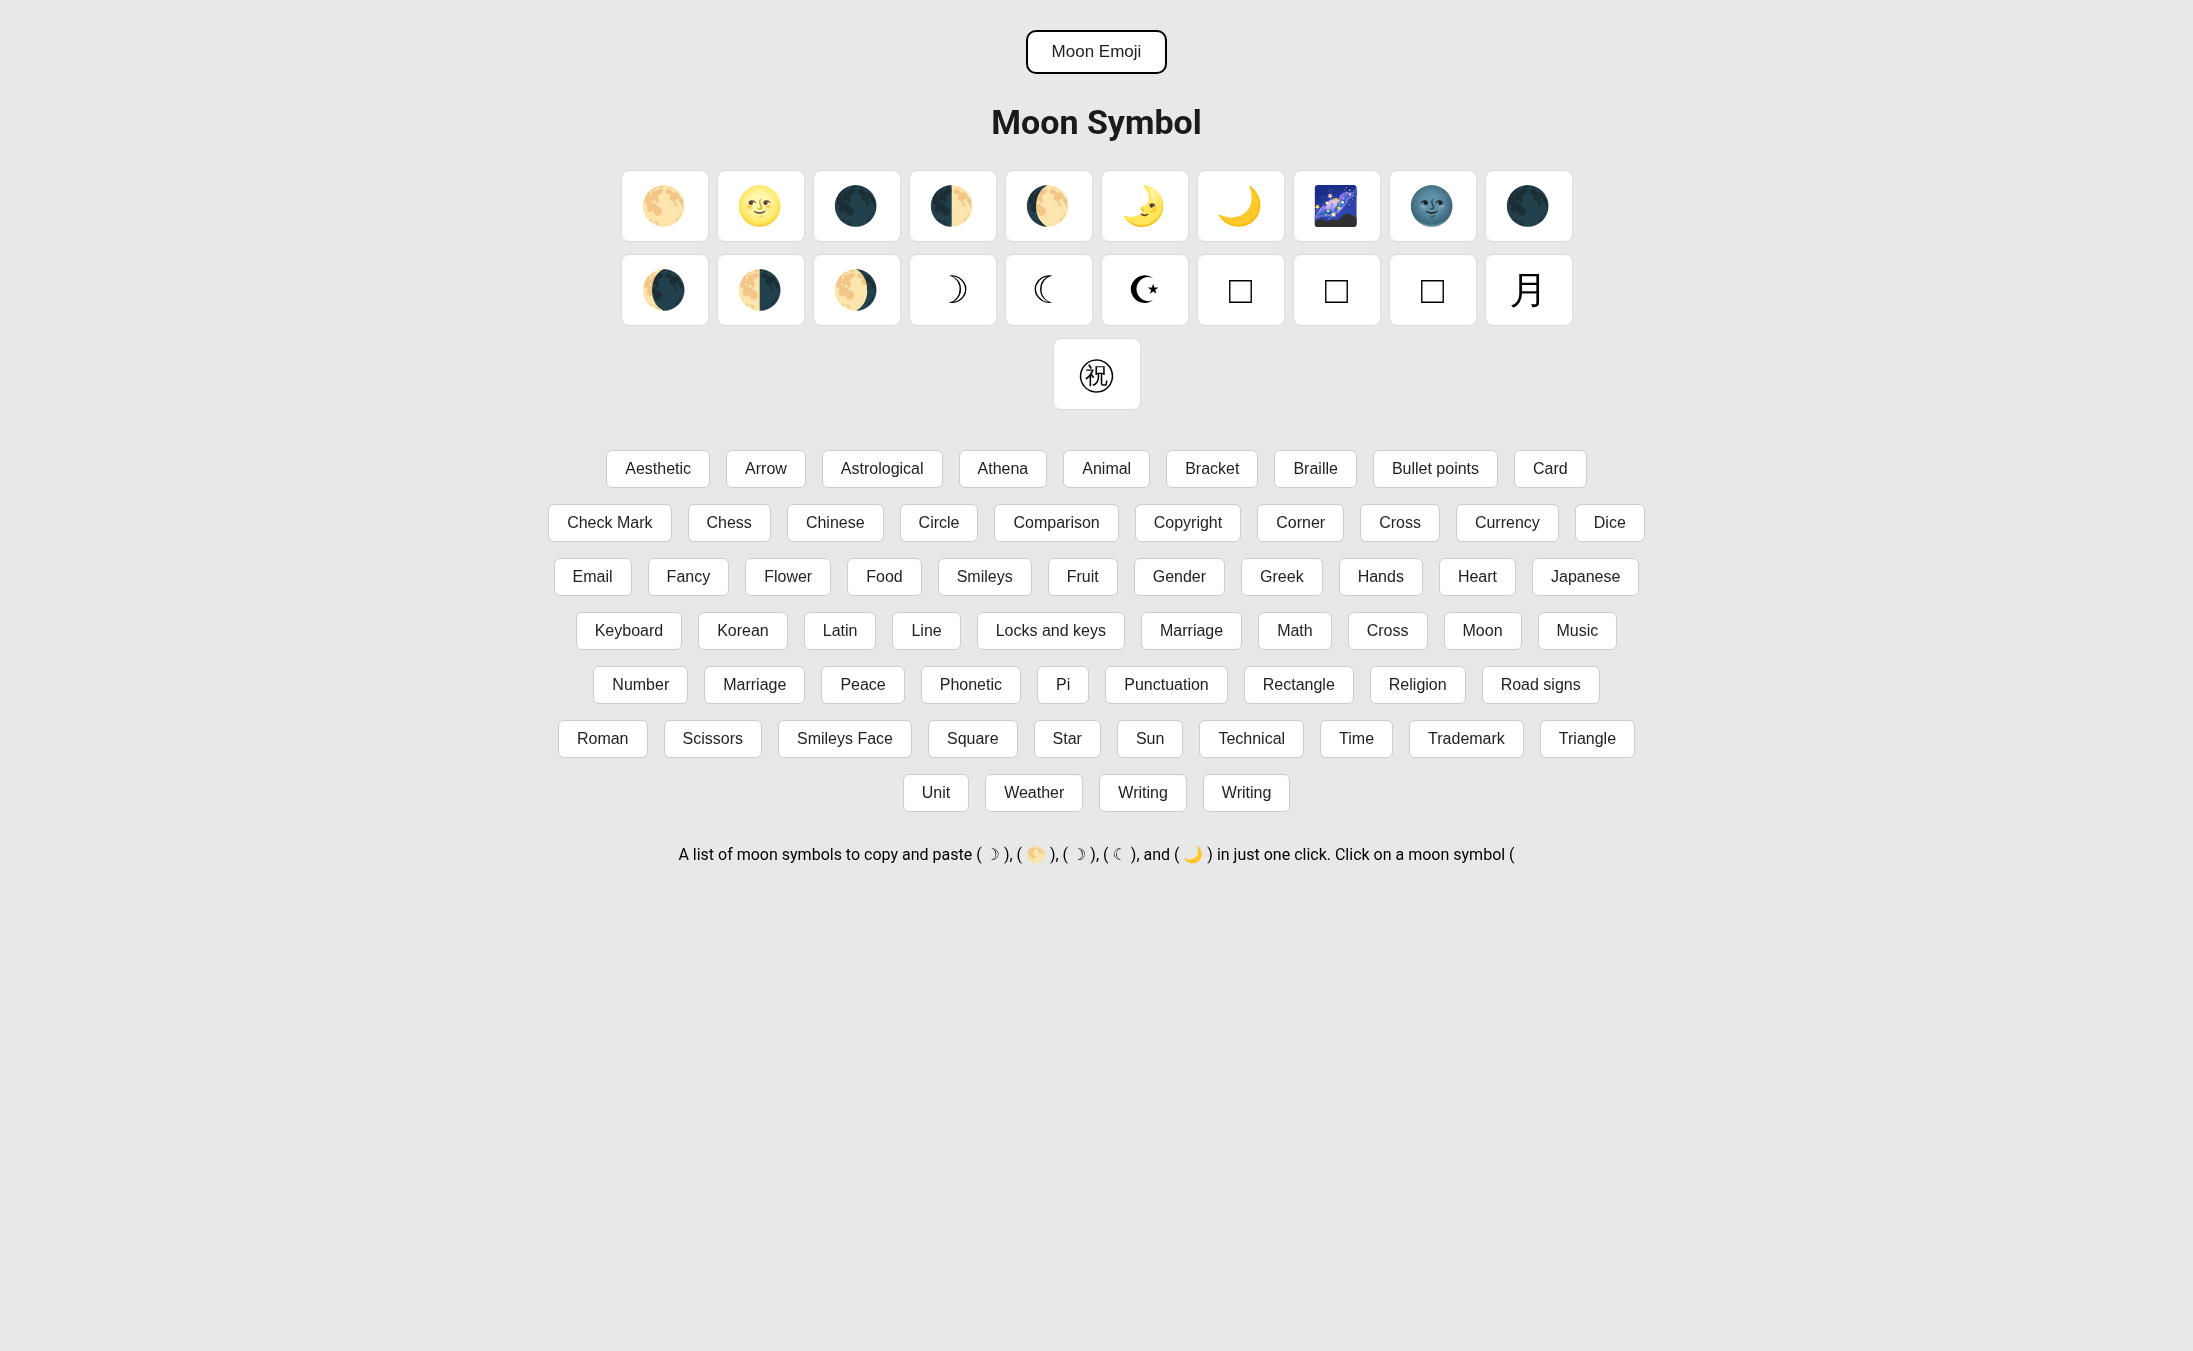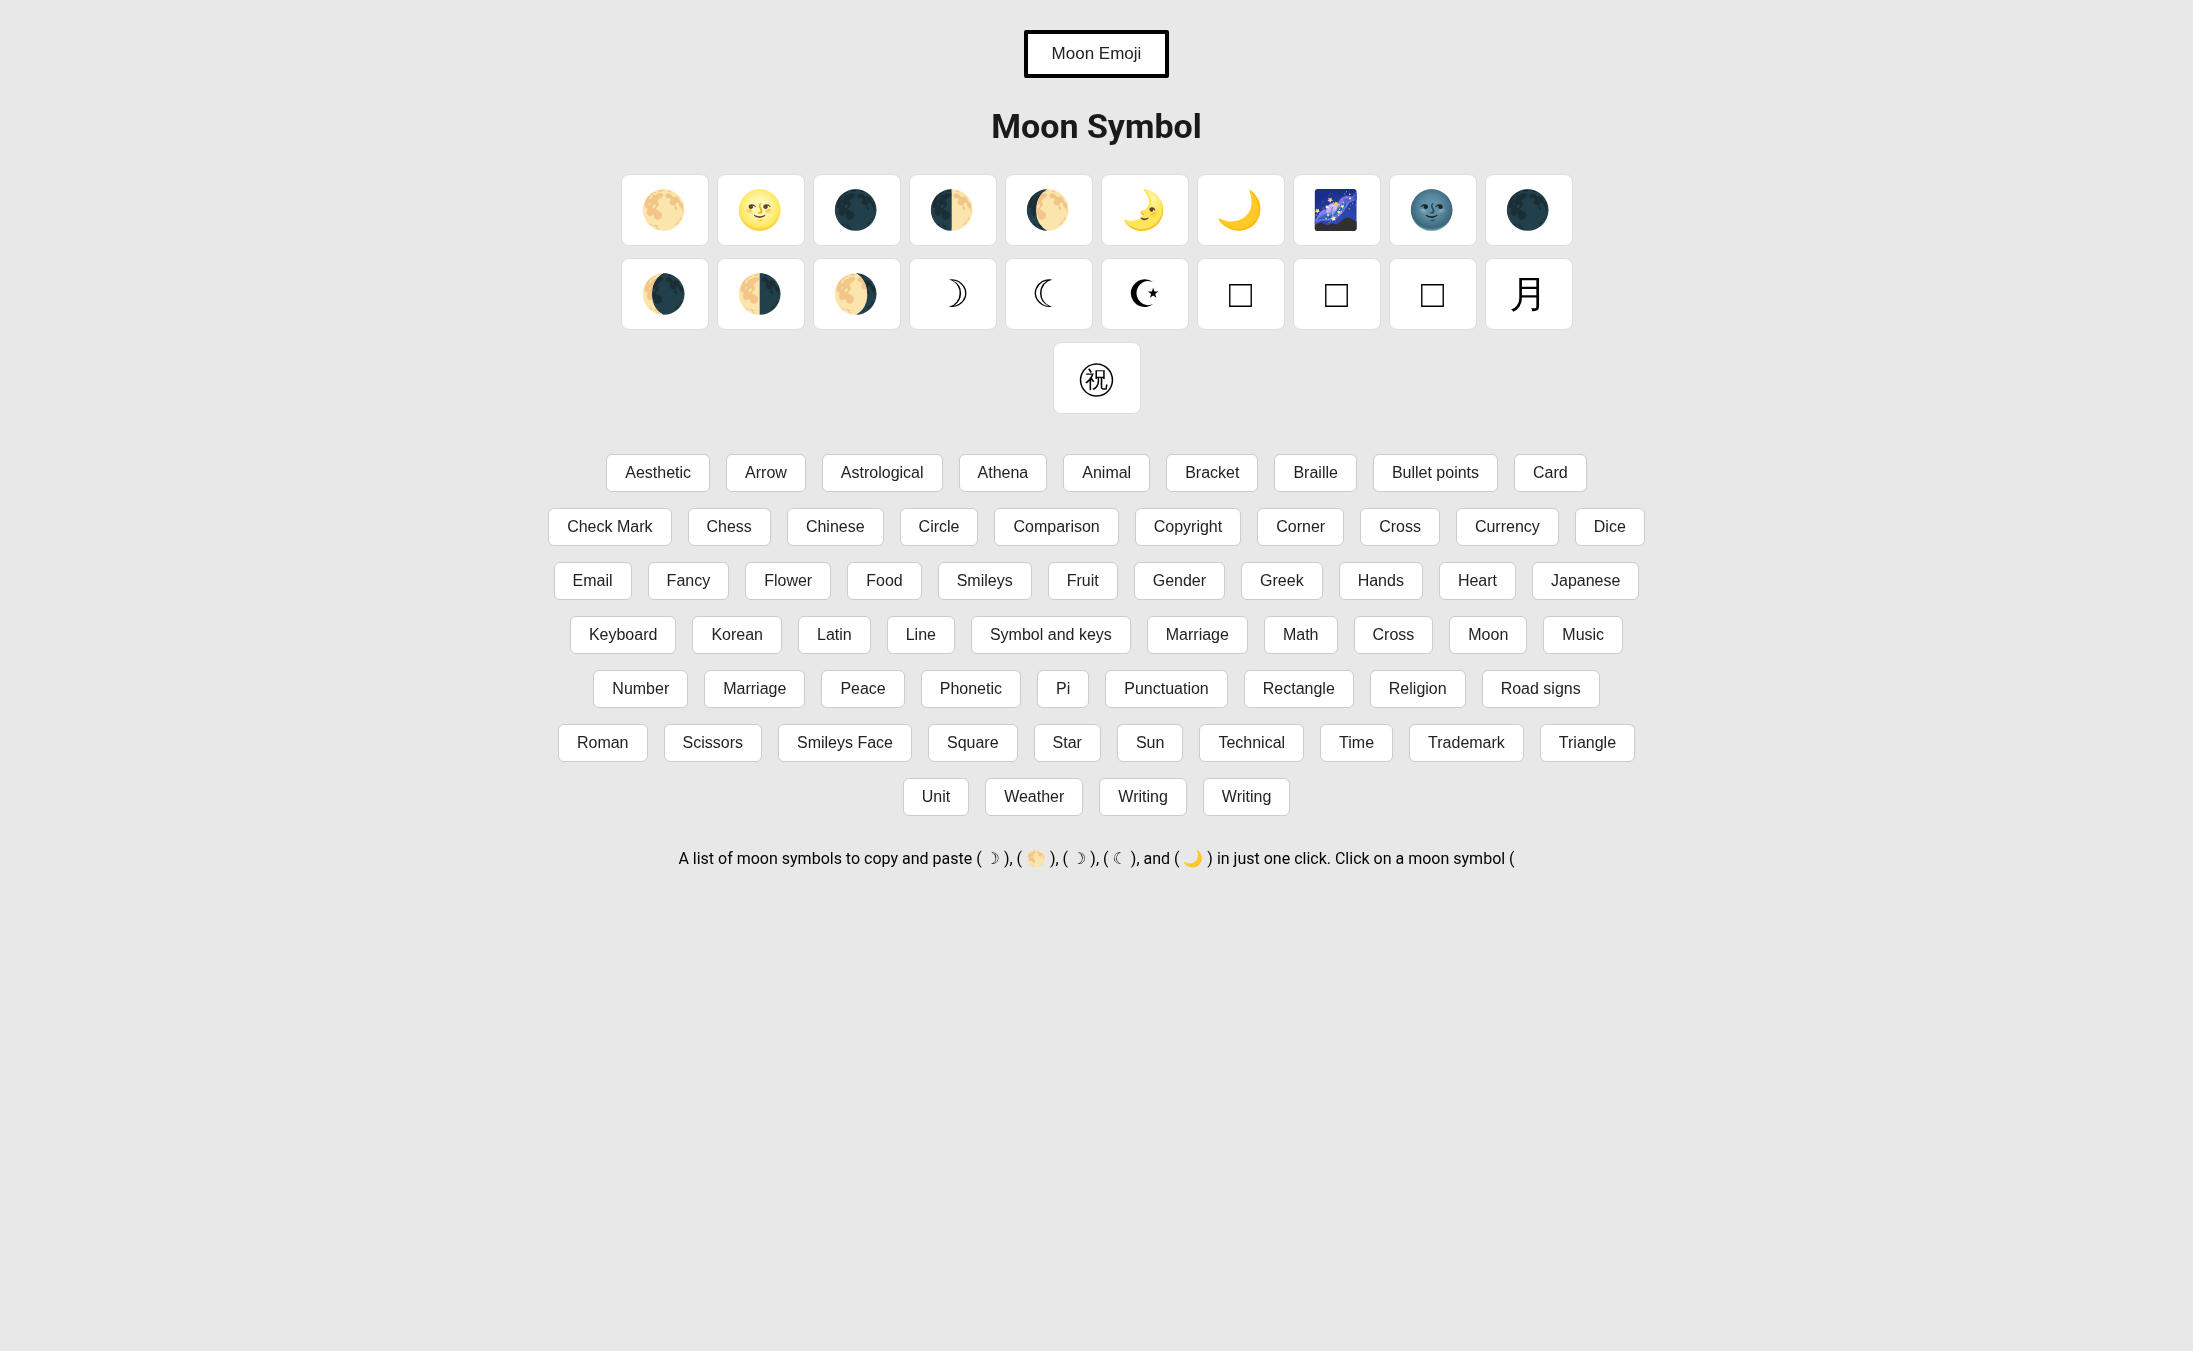--- a/index.html
+++ b/index.html
@@ -8,22 +8,22 @@
       font-family: -apple-system, BlinkMacSystemFont, 'Segoe UI', Roboto, sans-serif;
       min-height: 100vh;
       display: flex;
       flex-direction: column;
       align-items: center;
       padding: 30px 20px 40px;
     }
 
     .top-button {
       background: white;
-      border: 4px solid #000000;
-      border-radius: 2px;
+      border: 2px solid #000000;
+      border-radius: 10px;
       padding: 10px 24px;
       font-size: 17px;
       cursor: pointer;
       margin-bottom: 28px;
       color: #222;
       text-align: right;
     }
 
     .page-title {
       font-size: 34px;
@@ -152,21 +152,21 @@
     <button class="tag-button">Fruit</button>
     <button class="tag-button">Gender</button>
     <button class="tag-button">Greek</button>
     <button class="tag-button">Hands</button>
     <button class="tag-button">Heart</button>
     <button class="tag-button">Japanese</button>
     <button class="tag-button">Keyboard</button>
     <button class="tag-button">Korean</button>
     <button class="tag-button">Latin</button>
     <button class="tag-button">Line</button>
-    <button class="tag-button">Symbol and keys</button>
+    <button class="tag-button">Locks and keys</button>
     <button class="tag-button">Marriage</button>
     <button class="tag-button">Math</button>
     <button class="tag-button">Cross</button>
     <button class="tag-button">Moon</button>
     <button class="tag-button">Music</button>
     <button class="tag-button">Number</button>
     <button class="tag-button">Marriage</button>
     <button class="tag-button">Peace</button>
     <button class="tag-button">Phonetic</button>
     <button class="tag-button">Pi</button>

